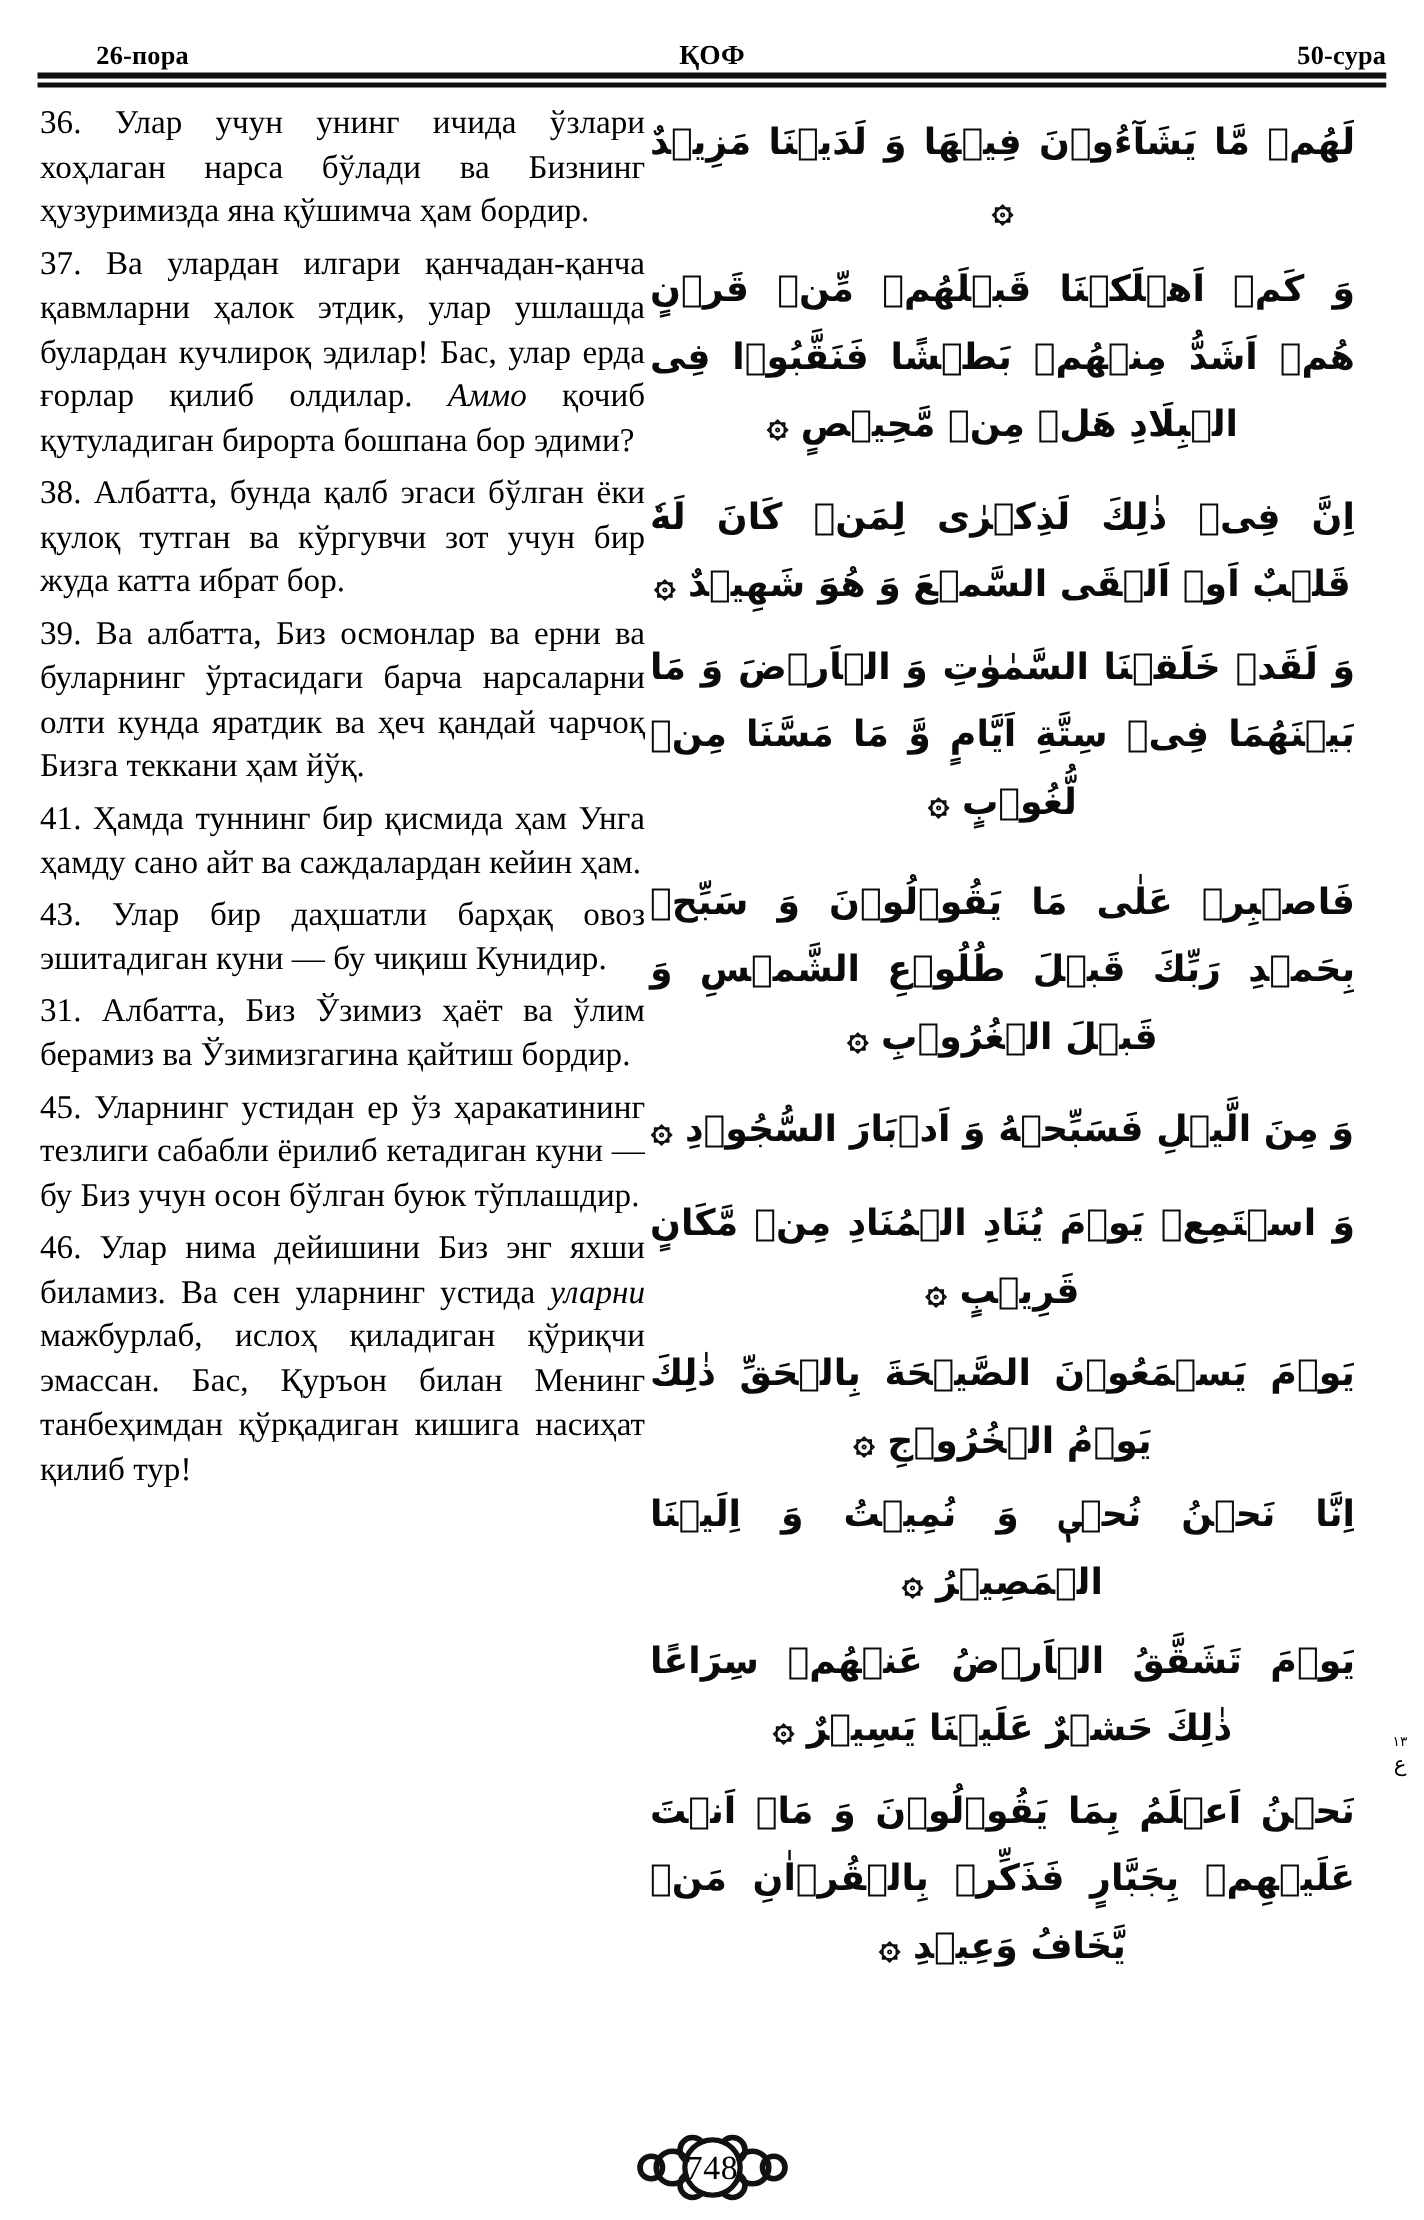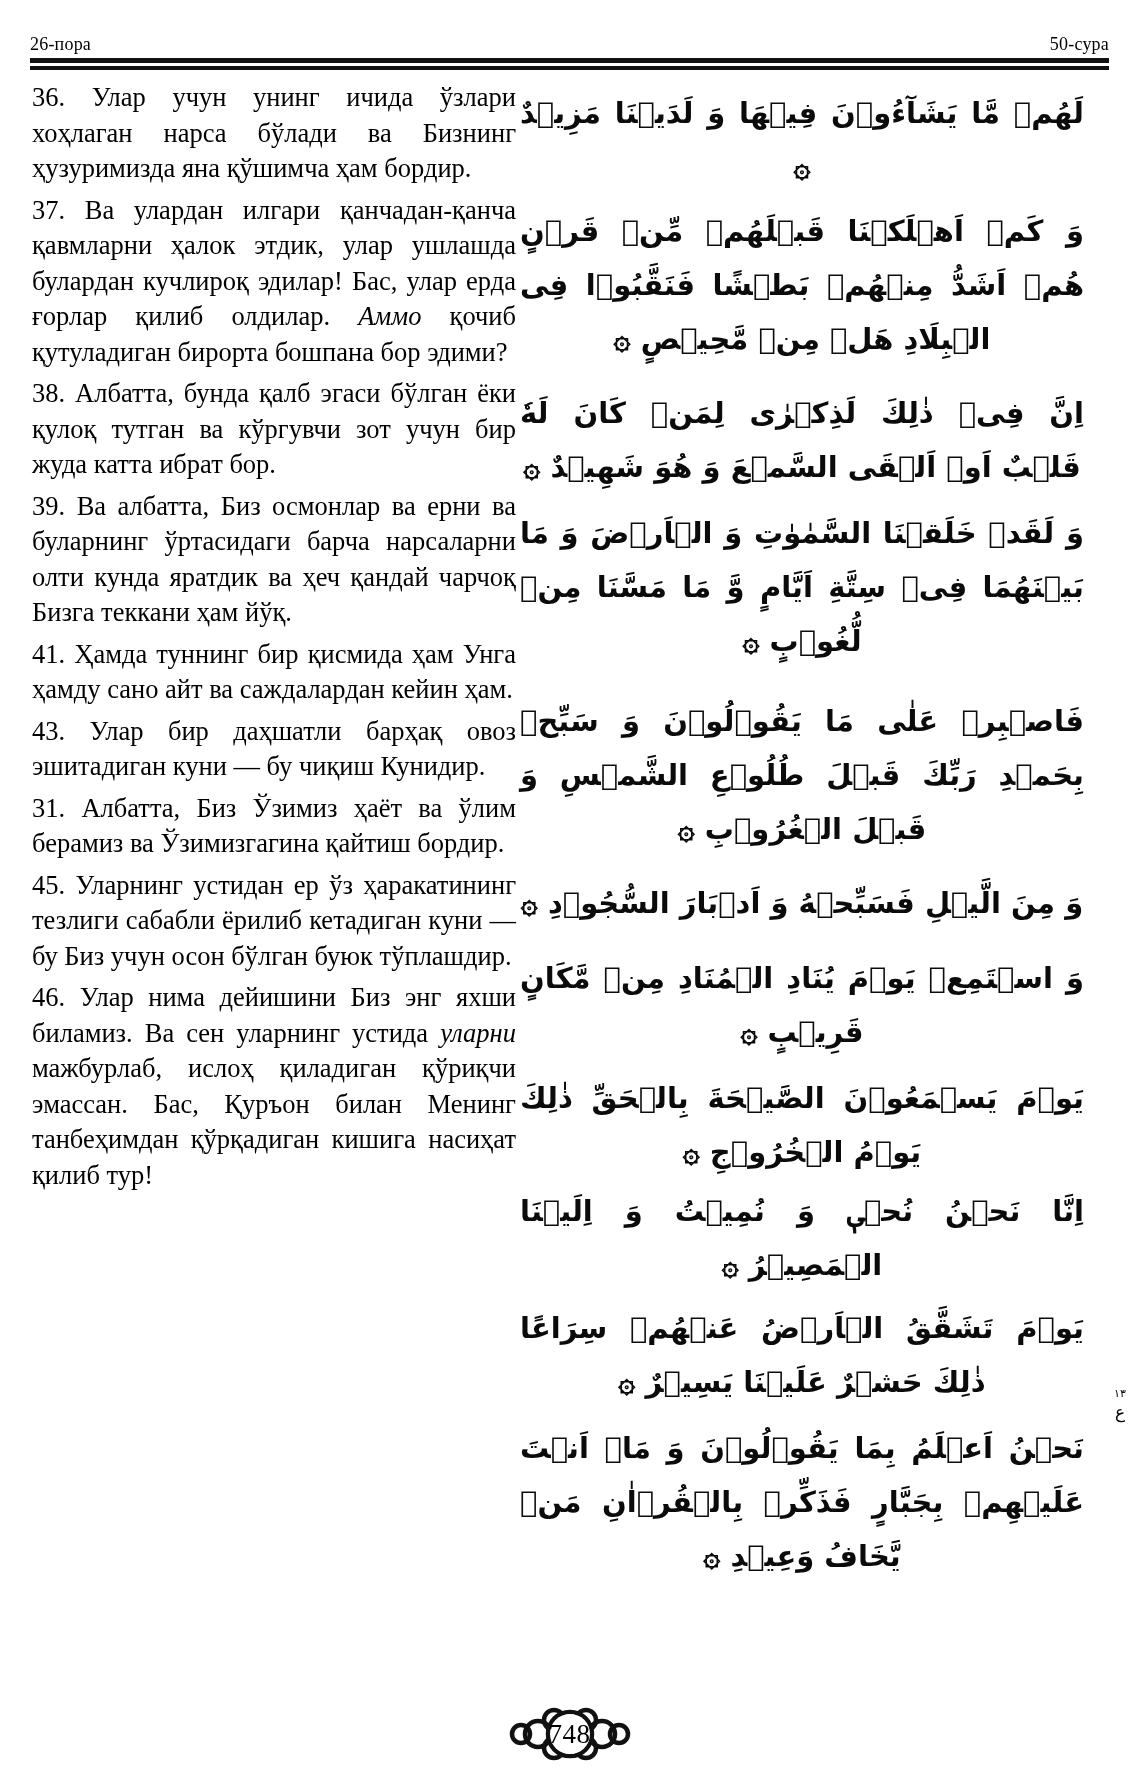--- a/index.html
+++ b/index.html
@@ -10,22 +10,23 @@
   }
   .page{position:absolute;inset:0;}
 
   
   .running-head{
     position:absolute;left:30px;right:30px;top:28px;height:32px;
     display:flex;align-items:center;justify-content:space-between;
   }
   .rh-item{
     font-family:"Liberation Serif","DejaVu Serif",serif;
-    font-weight:normal;font-size:18px;letter-spacing:.2px;
+    font-weight:bold;font-size:21px;letter-spacing:.2px;
     white-space:nowrap;
+    margin-left:47px;
   }
   .rh-center{position:absolute;left:0;right:0;text-align:center;font-weight:bold;font-size:22px;}
   .rule-wrap{position:absolute;left:30px;right:30px;top:58px;}
   .rule-thick{height:5px;background:#111;}
   .rule-gap{height:3px;background:#fff;}
   .rule-thin{height:4px;background:#111;}
 
   
   .body-area{
     position:absolute;left:0;right:0;top:76px;bottom:60px;
@@ -89,20 +90,21 @@
     font-size:27px;font-weight:normal;letter-spacing:.5px;
   }
 </style>
 </head>
 <body>
 
 <div class="page">
 
   <div class="running-head">
     <div class="rh-item">26-пора</div>
+    <div class="rh-center">ҚОФ</div>
     <div class="rh-item">50-сура</div>
   </div>
 
   <div class="rule-wrap">
     <div class="rule-thick"></div>
     <div class="rule-gap"></div>
     <div class="rule-thin"></div>
   </div>
 
   <div class="body-area">

